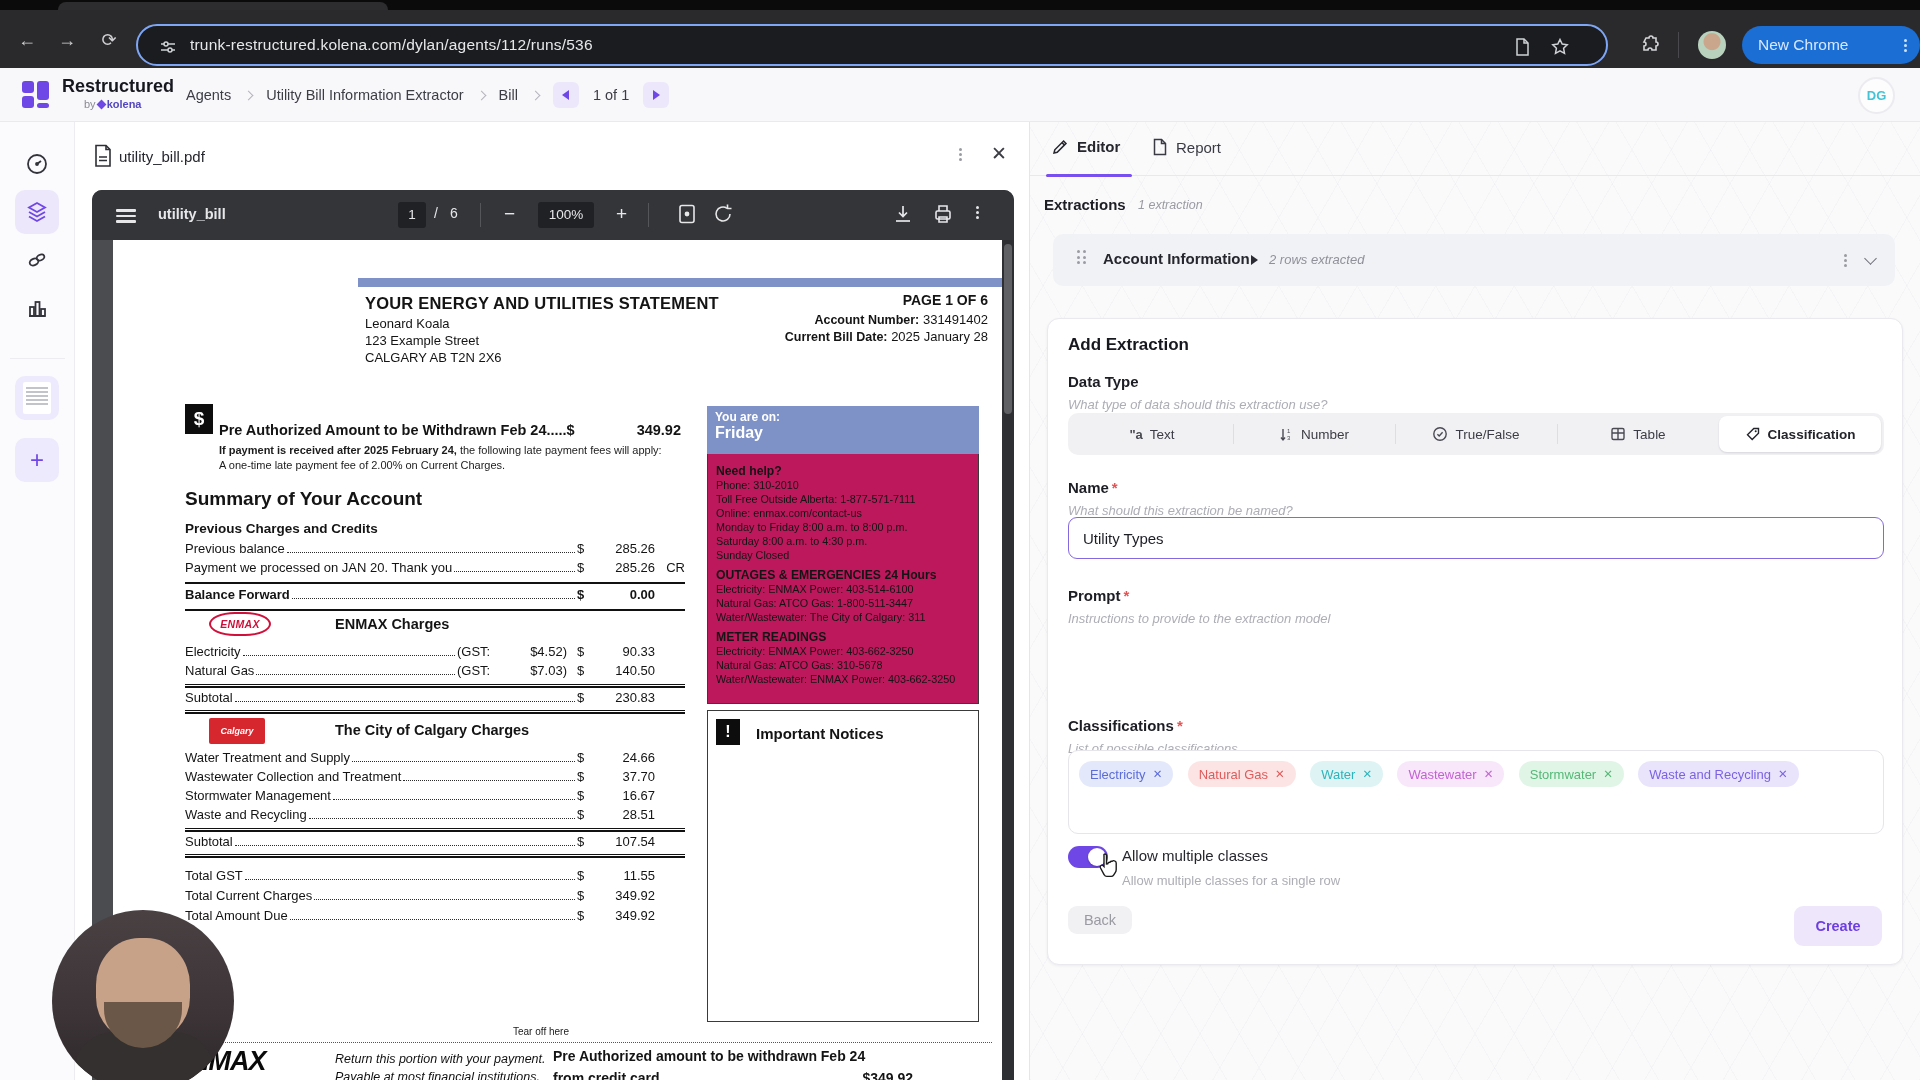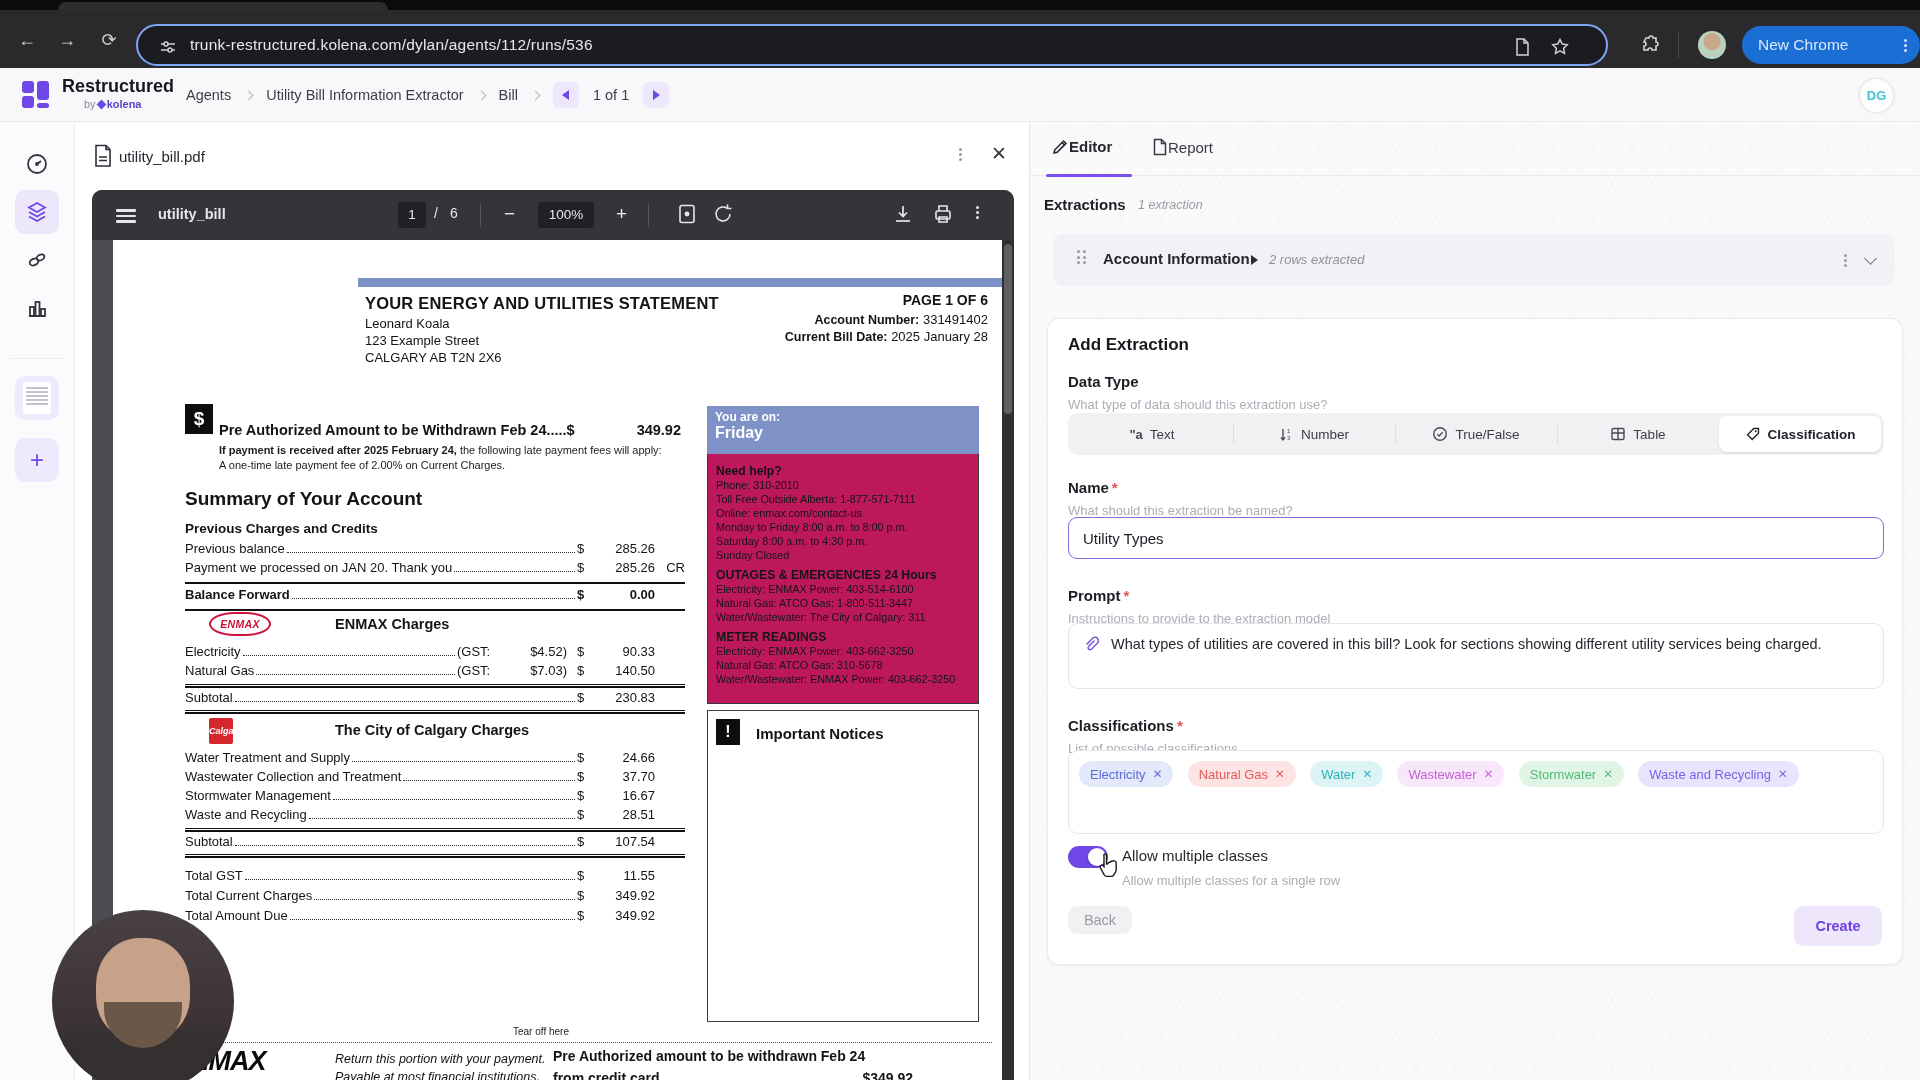--- a/index.html
+++ b/index.html
@@ -101,21 +101,21 @@
   .billrow .cur { width:16px; text-align:left; }
   .billrow .amt { width:62px; text-align:right; }
   .billrow .sfx { width:30px; text-align:right; }
   .billrow .gstl { width:46px; } .billrow .gstv { width:64px; text-align:right; margin-right:10px; }
   .billrow.bold { font-weight:bold; }
   .rule  { position:absolute; width:500px; border-top:2px solid #111; }
   .drule { position:absolute; width:500px; border-top:1px solid #111; height:4px; border-bottom:2px solid #111; }
 
   .enmax-logo { position:absolute; left:96px; width:62px; height:24px; border:2px solid #d0103a; border-radius:50%/60%; color:#d0103a;
      font-size:10.5px; font-weight:bold; font-style:italic; text-align:center; line-height:21px; letter-spacing:.3px; }
-  .calg-logo { position:absolute; left:96px; width:24px; height:26px; background:#d6272f; color:#fff; font-size:9px; font-weight:bold;
+  .calg-logo { position:absolute; left:96px; width:56px; height:26px; background:#d6272f; color:#fff; font-size:9px; font-weight:bold;
      font-style:italic; text-align:center; line-height:26px; border-radius:2px; }
   .chg-title { position:absolute; left:222px; font-size:14.5px; font-weight:bold; }
 
   
   #easyhdr { position:absolute; left:594px; top:166px; width:272px; height:48px; background:#7e92c7; color:#fff; padding:4px 8px; }
   #easyhdr .l1 { font-size:12px; font-weight:bold; }
   #easyhdr .l2 { font-size:16px; font-weight:bold; }
   #easybox { position:absolute; left:594px; top:214px; width:272px; height:250px; border:1.5px solid #3a3a3a; border-top:none; background:#be185d; padding:10px 8px; font-size:10.8px; line-height:14px; }
   #easybox .bt { font-size:12.2px; font-weight:bold; margin-top:6px; }
   #easybox .first { margin-top:0; }
@@ -129,42 +129,42 @@
   #tear-brand { position:absolute; left:60px; top:806px; font-size:27px; font-weight:900; font-style:italic; letter-spacing:-1px; color:#0a0a0a; }
   .tear-it { position:absolute; left:222px; font-size:12.5px; font-style:italic; color:#111; }
   .tear-b { position:absolute; left:440px; font-size:14px; font-weight:bold; }
   #tear-amt { position:absolute; left:660px; top:830px; width:140px; text-align:right; font-size:14px; font-weight:bold; }
 
   
   #panel { left:1029px; top:122px; width:891px; height:958px; background:#fafafb; border-left:1px solid #e5e5ea;
     background-image:repeating-linear-gradient(60deg, rgba(130,130,170,.045) 0 1px, transparent 1px 34px),
                      repeating-linear-gradient(-60deg, rgba(130,130,170,.045) 0 1px, transparent 1px 34px); }
   #tabsrow { position:absolute; left:0; top:10px; width:891px; height:44px; border-bottom:1px solid #e8e8ed; }
-  .tab-item { position:absolute; top:6px; display:flex; align-items:center; font-size:15px; color:#26262e; }
+  .tab-item { position:absolute; top:6px; display:flex; align-items:center; gap:8px; font-size:15px; color:#26262e; }
   #tab-editor { left:22px; font-weight:bold; }
   #tab-report { left:122px; color:#3a3a44; }
   #tab-underline { position:absolute; left:16px; top:42px; width:86px; height:3px; background:#7a4ff0; border-radius:2px; }
   #extr-title { position:absolute; left:14px; top:74px; font-size:15px; font-weight:bold; color:#1d1d26; }
   #extr-count { position:absolute; left:108px; top:76px; font-size:12.5px; font-style:italic; color:#9a9aa3; }
 
   #acct-card { position:absolute; left:23px; top:112px; width:842px; height:52px; background:#f1f2f5; border-radius:10px; }
   .drag6 { position:absolute; left:24px; top:16px; width:10px; display:grid; grid-template-columns:3px 3px; gap:2.5px; }
   .drag6 i { width:3px; height:3px; border-radius:50%; background:#9b9ba4; }
   #acct-title { position:absolute; left:50px; top:16px; font-size:15px; font-weight:bold; color:#26262e; }
   #acct-arrow { position:absolute; left:198px; top:21px; width:0; height:0; border-top:5px solid transparent; border-bottom:5px solid transparent; border-left:7px solid #2b2b33; }
   #acct-meta { position:absolute; left:216px; top:18px; font-size:13px; font-style:italic; color:#90909a; }
   #acct-kebab { position:absolute; right:48px; top:18px; }
   #acct-chev { position:absolute; right:20px; top:20px; width:9px; height:9px; border-right:1.8px solid #6d6d76; border-bottom:1.8px solid #6d6d76; transform:rotate(45deg); }
 
   #form-card { position:absolute; left:17px; top:196px; width:856px; height:647px; background:#fff; border:1px solid #e9e9ee; border-radius:12px;
     box-shadow:0 1px 3px rgba(20,20,40,.06); }
   .f-title { position:absolute; left:20px; top:16px; font-size:17px; font-weight:bold; color:#17171f; }
   .f-label { position:absolute; left:20px; font-size:15px; font-weight:bold; color:#1d1d26; }
   .req { color:#e25555; font-weight:bold; margin-left:3px; }
-  .f-help { position:absolute; left:20px; font-size:13px; color:#adadb6; }
+  .f-help { position:absolute; left:20px; font-size:13px; color:#adadb6;font-style:italic; }
 
   #segmented { position:absolute; left:20px; top:94px; width:816px; height:42px; background:#f1f1f4; border-radius:10px; display:flex; padding:3px; }
   .seg { flex:1; display:flex; align-items:center; justify-content:center; gap:7px; font-size:13.5px; color:#3c3c46; position:relative; }
   .seg.sep::before { content:""; position:absolute; left:0; top:8px; bottom:8px; width:1px; background:#dddde3; }
   .seg.selected { background:#fff; border-radius:8px; box-shadow:0 1px 2px rgba(20,20,40,.12); font-weight:bold; color:#23232b; }
   .t-ic { font-size:13px; font-weight:bold; color:#4a4a54; }
 
   #name-input { position:absolute; left:20px; top:198px; width:816px; height:42px; border:1.5px solid #8468e0; border-radius:9px; background:#fff;
     font-size:15px; color:#1d1d26; padding:0 14px; font-family:"Liberation Sans",sans-serif; }
   #prompt-box { position:absolute; left:20px; top:304px; width:816px; height:66px; border:1px solid #e5e5ea; border-radius:10px; background:#fff; }
@@ -624,26 +624,20 @@
           <span>Classification</span>
         </div>
       </div>
 
       <div class="f-label" style="top:160px"><span>Name</span><span class="req">*</span></div>
       <div class="f-help" style="top:184px">What should this extraction be named?</div>
       <input id="name-input" value="Utility Types" style="">
 
       <div class="f-label" style="top:268px"><span>Prompt</span><span class="req">*</span></div>
       <div class="f-help" style="top:292px">Instructions to provide to the extraction model</div>
-      <div id="prompt-box">
-        <svg class="clip" width="18" height="18" viewBox="0 0 18 18" fill="none" stroke="#7a5cd6" stroke-width="1.5">
-            <path d="M12.5 5.5l-5.6 5.6a2 2 0 1 0 2.8 2.8l5.6-5.6a3.4 3.4 0 1 0-4.8-4.8L4.6 9.4"></path>
-          </svg>
-        <div id="prompt-text">What types of utilities are covered in this bill? Look for sections showing different utility services being charged.</div>
-      </div>
 
       <div class="f-label" style="top:398px"><span>Classifications</span><span class="req">*</span></div>
       <div class="f-help" style="top:422px">List of possible classifications</div>
       <div id="chips-box">
         <span class="chip chip0">
             <span>Electricity</span>
             <span class="x">✕</span>
           </span>
         <span class="chip chip1">
             <span>Natural Gas</span>

